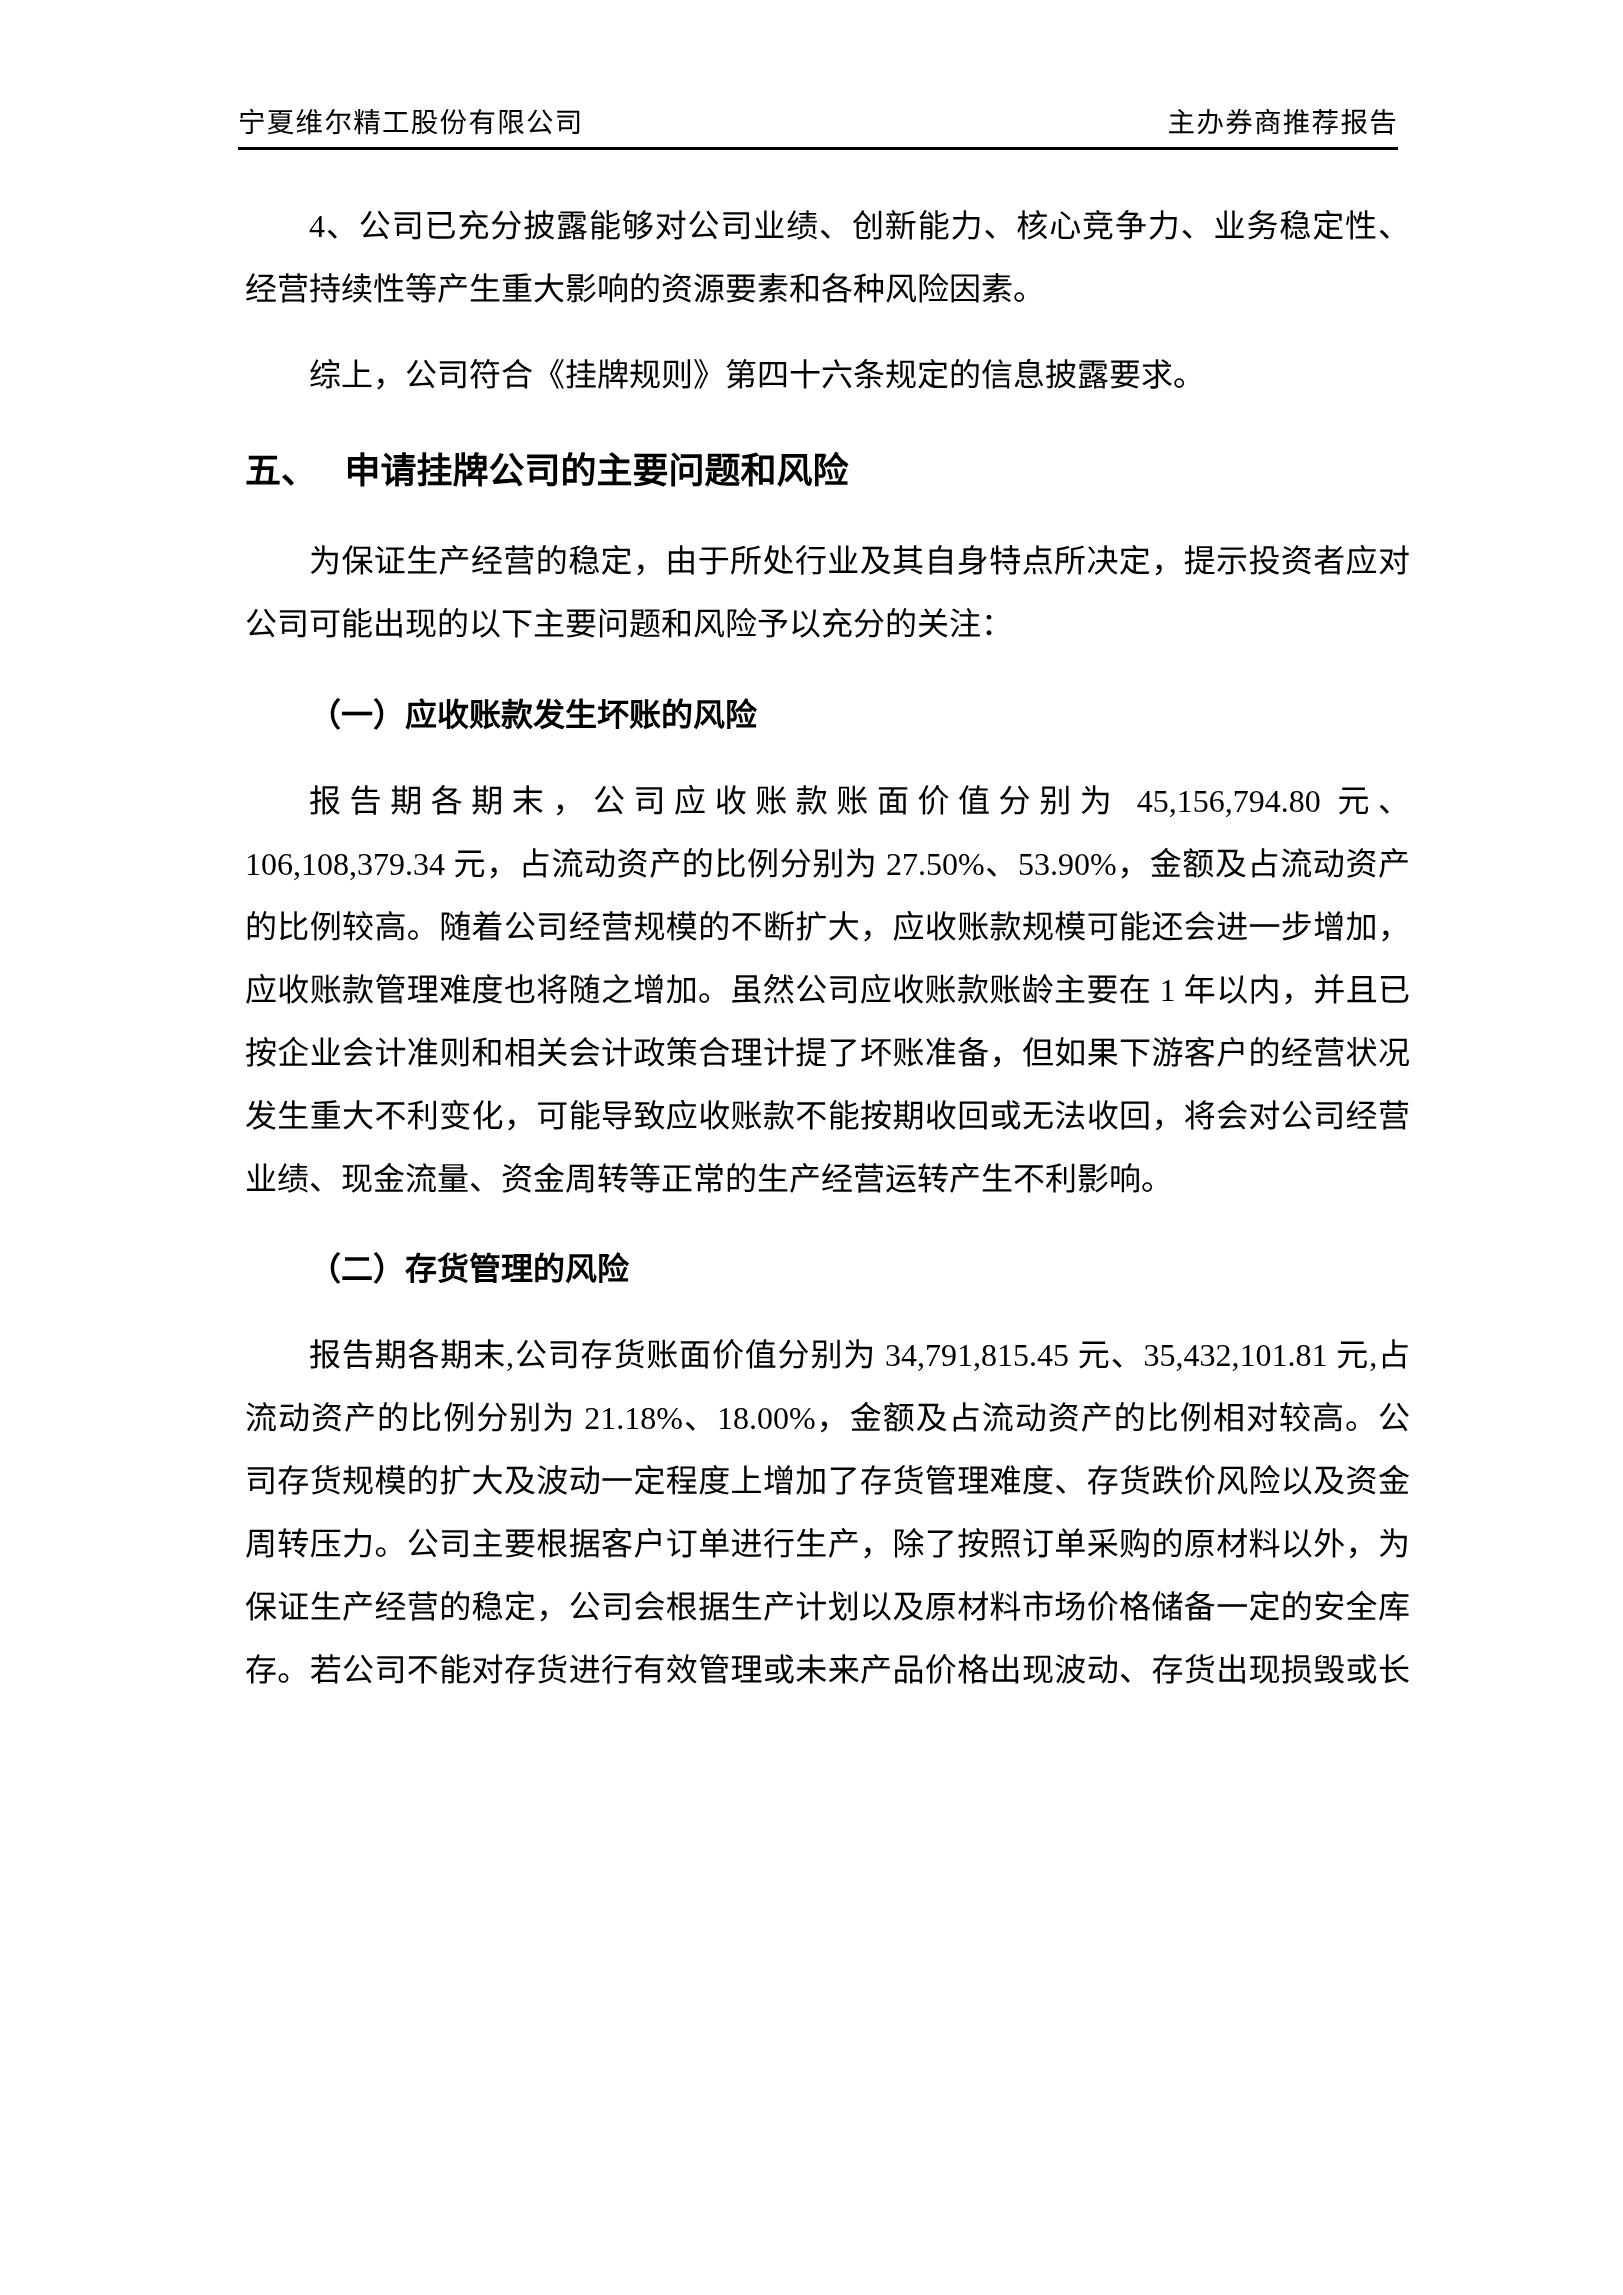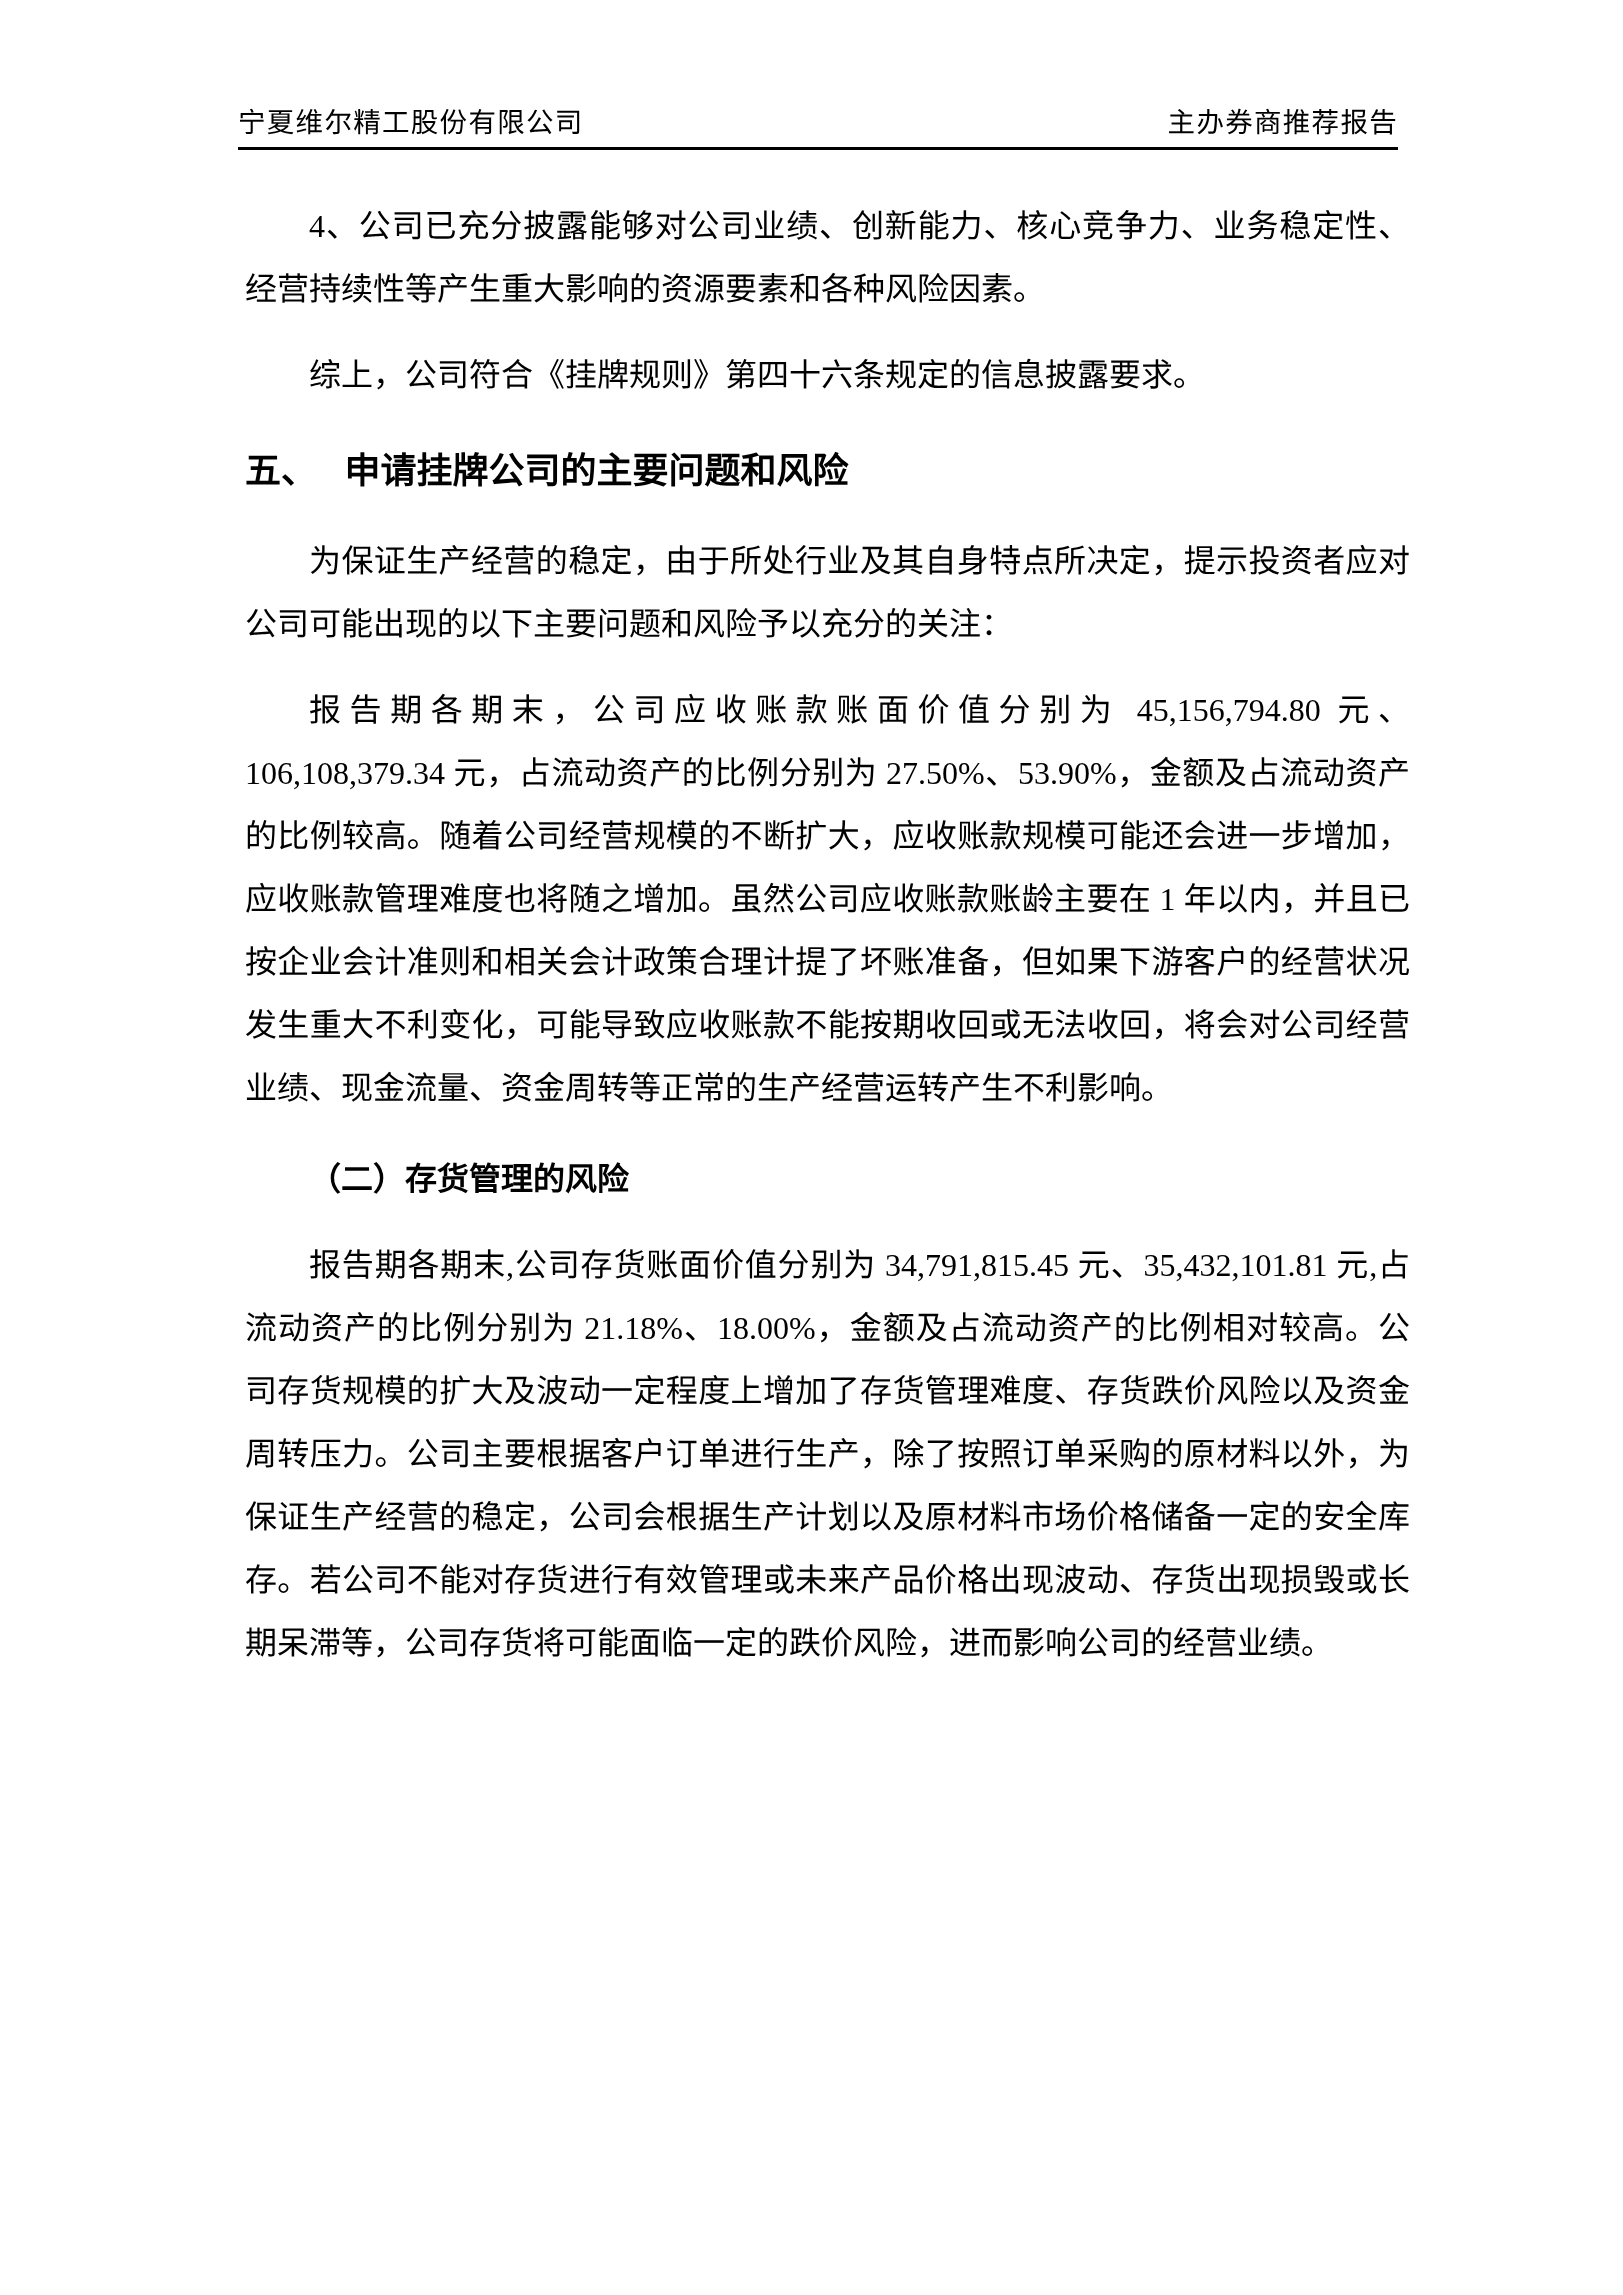--- a/index.html
+++ b/index.html
@@ -93,20 +93,21 @@
     <p>4、公司已充分披露能够对公司业绩、创新能力、核心竞争力、业务稳定性、经营持续性等产生重大影响的资源要素和各种风险因素。</p>
 
     <p>综上，公司符合《挂牌规则》第四十六条规定的信息披露要求。</p>
 
     <div class="section-title">
       <span class="num">五、</span><span>申请挂牌公司的主要问题和风险</span>
     </div>
 
     <p>为保证生产经营的稳定，由于所处行业及其自身特点所决定，提示投资者应对公司可能出现的以下主要问题和风险予以充分的关注：</p>
 
+    <div class="sub-title">（一）应收账款发生坏账的风险</div>
     <p>报告期各期末，公司应收账款账面价值分别为 45,156,794.80 元、106,108,379.34 元，占流动资产的比例分别为 27.50%、53.90%，金额及占流动资产的比例较高。随着公司经营规模的不断扩大，应收账款规模可能还会进一步增加，应收账款管理难度也将随之增加。虽然公司应收账款账龄主要在 1 年以内，并且已按企业会计准则和相关会计政策合理计提了坏账准备，但如果下游客户的经营状况发生重大不利变化，可能导致应收账款不能按期收回或无法收回，将会对公司经营业绩、现金流量、资金周转等正常的生产经营运转产生不利影响。</p>
 
     <div class="sub-title">（二）存货管理的风险</div>
     <p>报告期各期末,公司存货账面价值分别为 34,791,815.45 元、35,432,101.81 元,占流动资产的比例分别为 21.18%、18.00%，金额及占流动资产的比例相对较高。公司存货规模的扩大及波动一定程度上增加了存货管理难度、存货跌价风险以及资金周转压力。公司主要根据客户订单进行生产，除了按照订单采购的原材料以外，为保证生产经营的稳定，公司会根据生产计划以及原材料市场价格储备一定的安全库存。若公司不能对存货进行有效管理或未来产品价格出现波动、存货出现损毁或长期呆滞等，公司存货将可能面临一定的跌价风险，进而影响公司的经营业绩。</p>
 
     <div class="sub-title">（三）主要原材料价格波动的风险</div>
 
   </div>
 
   <div class="footer">

